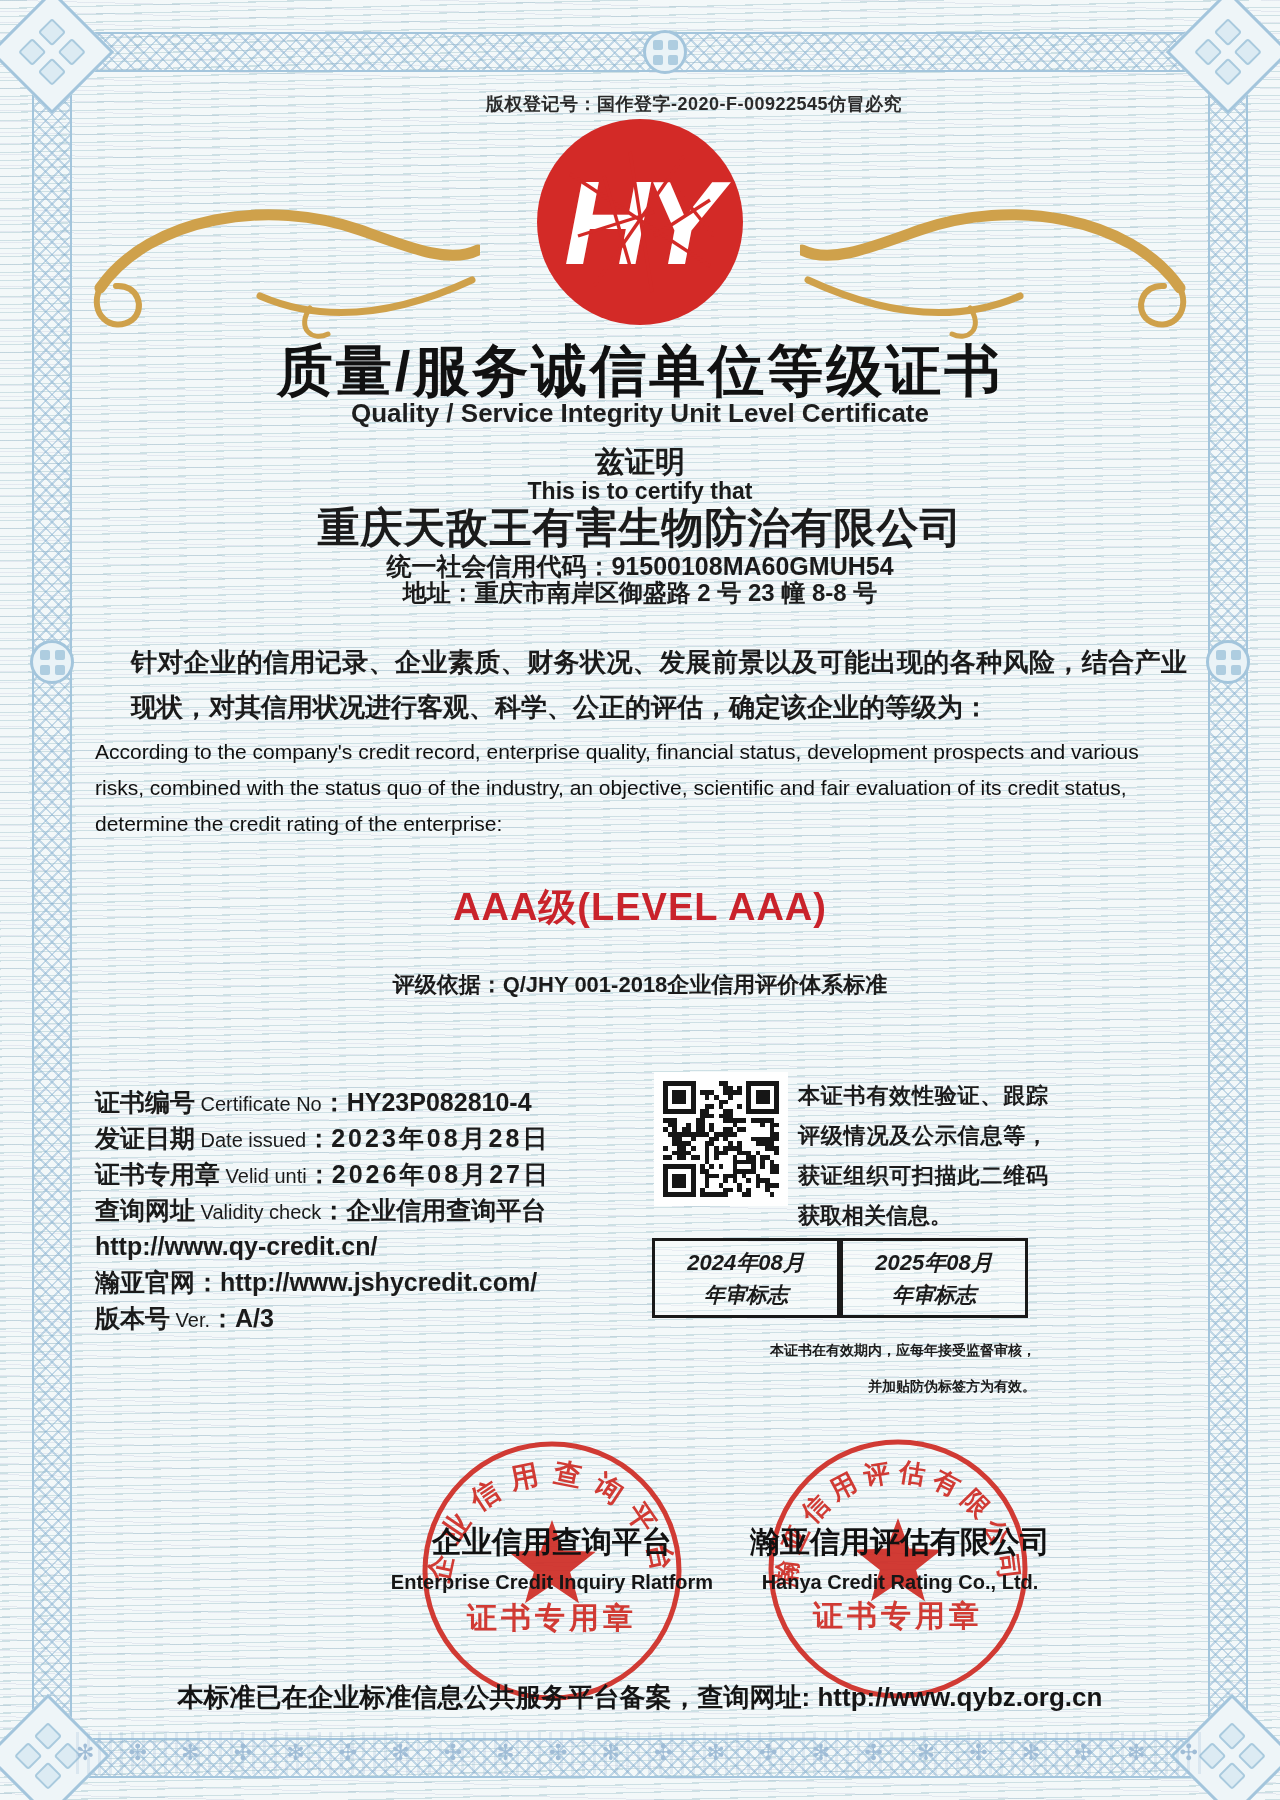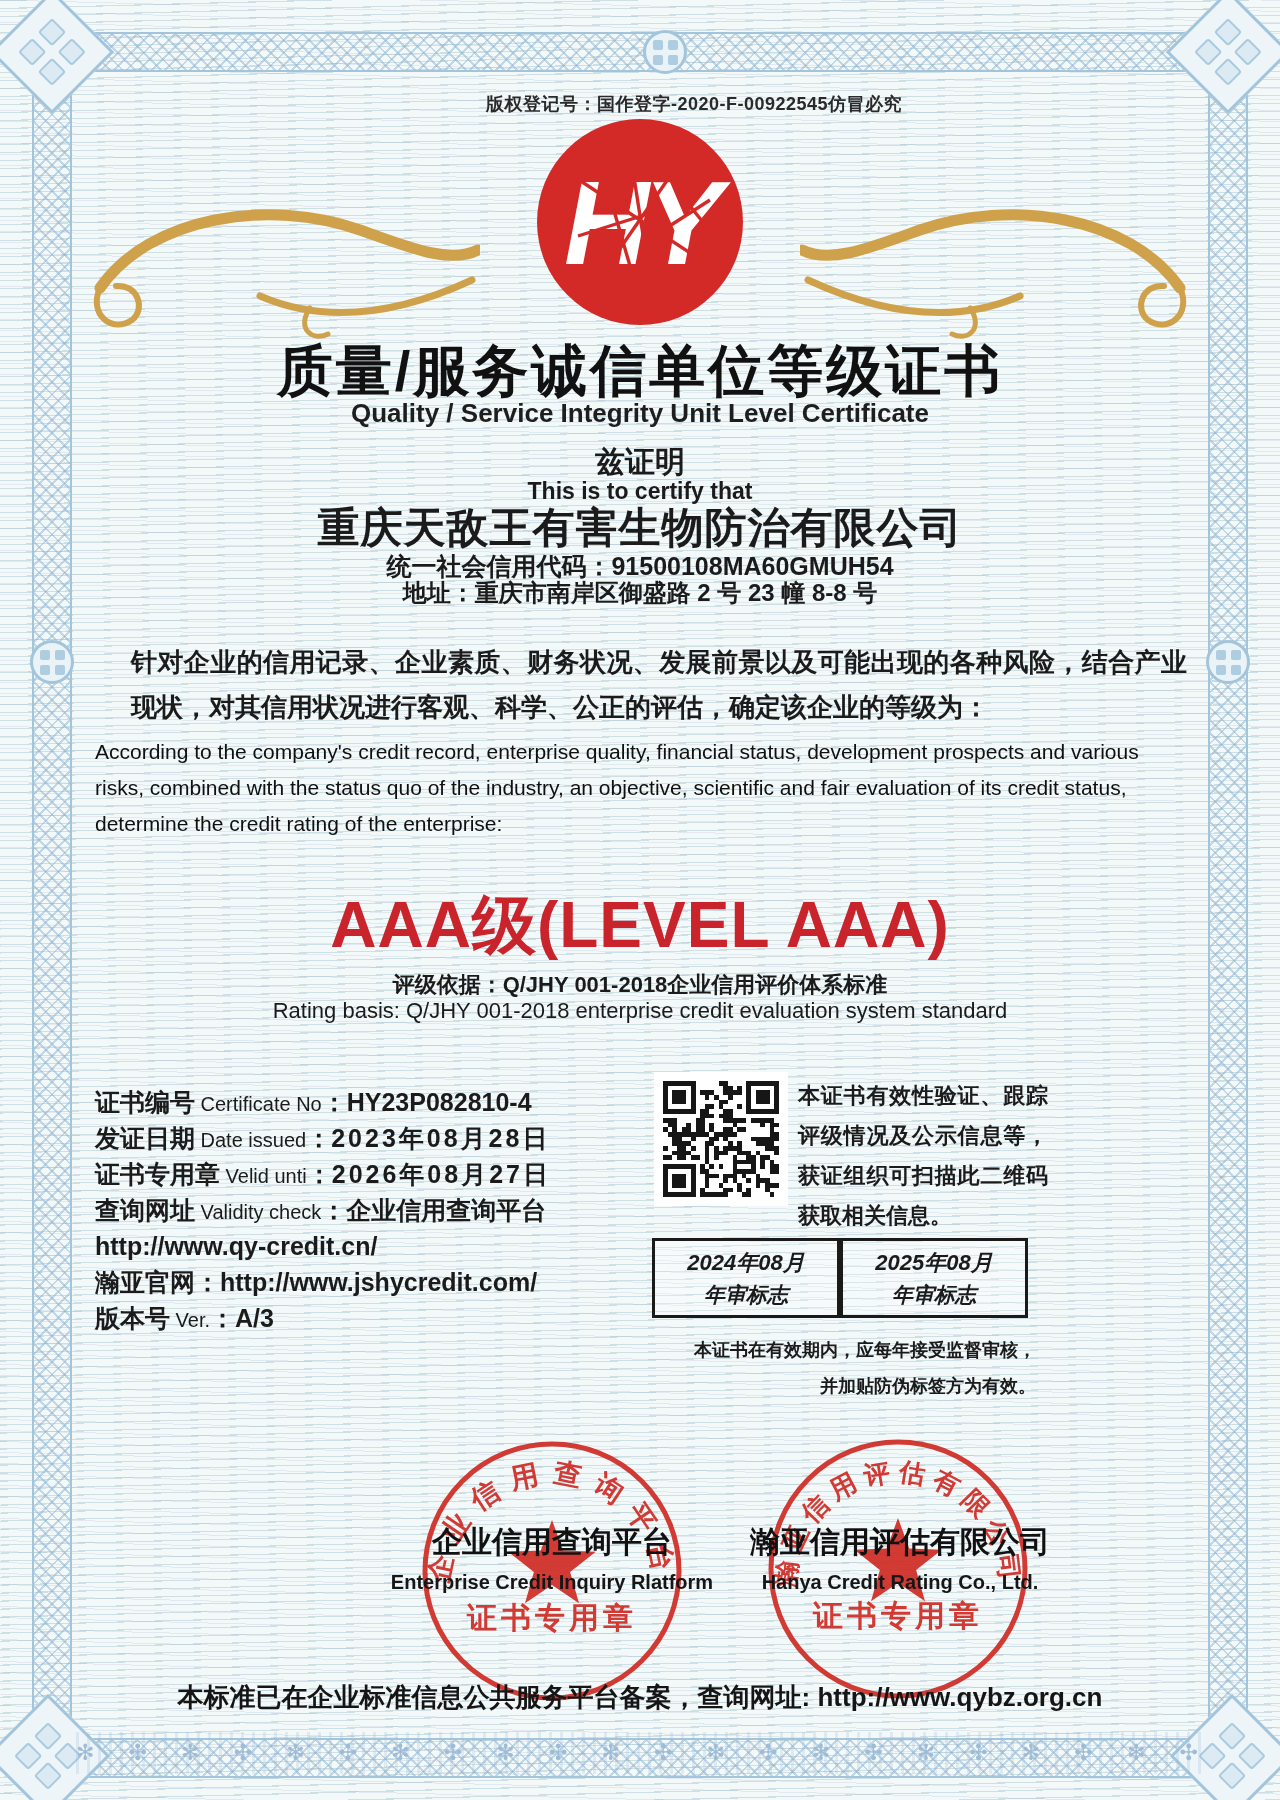--- a/index.html
+++ b/index.html
@@ -48,38 +48,38 @@
   .title-cn{ top:334px; font-size:56px; font-weight:900; letter-spacing:3px; color:#111;}
   .title-en{ top:398px; font-size:26px; font-weight:600; color:#1e1e1e;}
   .certify-cn{ top:442px; font-size:30px; font-weight:700;}
   .certify-en{ top:478px; font-size:23px; font-weight:600;}
   .company{ top:500px; font-size:42px; font-weight:900; letter-spacing:1px;}
   .cc-line{ top:550px; font-size:25px; font-weight:700;}
   .addr-line{ top:577px; font-size:24px; font-weight:700;}
   .para{ top:640px; left:95px; width:1092px; }
   .para .cn{ font-size:26px; font-weight:600; line-height:45px; text-align:justify;margin-left:36px;}
   .para .en{ font-size:21px; line-height:36px; margin-top:4px; font-weight:500; color:#101010;}
-  .rating{ top:882px; font-size:64px; font-weight:800; color:#c9232b; letter-spacing:1px;text-align:center;}
+  .rating{ top:882px; font-size:38px; font-weight:800; color:#c9232b; letter-spacing:1px;text-align:center;}
   .basis-cn{ top:970px; font-size:22px; font-weight:600;}
   .basis-en{ top:998px; font-size:22px; font-weight:500;}
   .details{ top:1086px; left:95px; width:560px; }
   .drow{ line-height:33px; white-space:nowrap;}
   .drow .lcn{ font-size:25px; font-weight:600;}
   .drow .len{ font-size:20px; font-weight:500;}
   .drow .val{ font-size:25px; font-weight:600;}
   .drow .spaced{ letter-spacing:3px;}
   .qr{ left:654px; top:1072px; width:134px; height:134px; background:#fff;}
   .qr svg{ display:block; width:134px; height:134px; shape-rendering:crispEdges;}
   .qr-note{ left:798px; top:1076px; width:250px; font-size:22px; font-weight:600; line-height:40px; text-align:justify;}
   .audit-row{ left:652px; top:1238px; display:flex; font-style:italic;}
   .audit-box{ width:188px; height:80px; border:3px solid #1a1a1a; background:rgba(255,255,255,.25);
     display:flex; flex-direction:column; justify-content:center; align-items:center;}
   .audit-box .p{ font-size:22px; font-weight:600;}
   .audit-box .l{ font-size:21px; font-weight:600; margin-top:3px;}
-  .audit-note{ left:650px; top:1332px; width:386px; text-align:right; font-size:18px; font-weight:600; line-height:36px;}
+  .audit-note{ left:650px; top:1332px; width:386px; text-align:right; font-size:14px; font-weight:600; line-height:36px;}
   .seal{ z-index:3; opacity:.92;}
   .seal-l{ left:417px; top:1436px;} .seal-r{ left:763px; top:1434px;}
   .org{ z-index:4; text-align:center; width:400px;}
   .org .cn{ font-size:30px; font-weight:800; color:#111;}
   .org .en{ font-size:20px; font-weight:600; margin-top:8px; color:#161616;}
   .org-l{ left:352px; top:1522px;} .org-r{ left:700px; top:1522px;}
   .footer-line{ top:1680px; font-size:26px; font-weight:700; color:#151515;}
 </style>
 </head>
 <body>
@@ -172,21 +172,20 @@
   <div class="abs ctr cc-line">统一社会信用代码：91500108MA60GMUH54</div>
   <div class="abs ctr addr-line">地址：重庆市南岸区御盛路 2 号 23 幢 8-8 号</div>
 
   <div class="abs para">
     <div class="cn">针对企业的信用记录、企业素质、财务状况、发展前景以及可能出现的各种风险，结合产业现状，对其信用状况进行客观、科学、公正的评估，确定该企业的等级为：</div>
     <div class="en">According to the company's credit record, enterprise quality, financial status, development prospects and various risks, combined with the status quo of the industry, an objective, scientific and fair evaluation of its credit status, determine the credit rating of the enterprise:</div>
   </div>
 
   <div class="abs ctr rating">AAA级(LEVEL AAA)</div>
   <div class="abs ctr basis-cn">评级依据：Q/JHY 001-2018企业信用评价体系标准</div>
-  <div class="abs ctr basis-en">Rating basis: Q/JHY 001-2018 enterprise credit evaluation system standard</div>
 
   <div class="abs details">
     <div class="drow">
       <span class="lcn">证书编号</span><span class="len"> Certificate No</span><span class="lcn">：</span><span class="val">HY23P082810-4</span>
     </div>
     <div class="drow">
       <span class="lcn">发证日期</span><span class="len"> Date issued</span><span class="lcn">：</span><span class="val spaced">2023年08月28日</span>
     </div>
     <div class="drow">
       <span class="lcn">证书专用章</span><span class="len"> Velid unti</span><span class="lcn">：</span><span class="val spaced">2026年08月27日</span>

